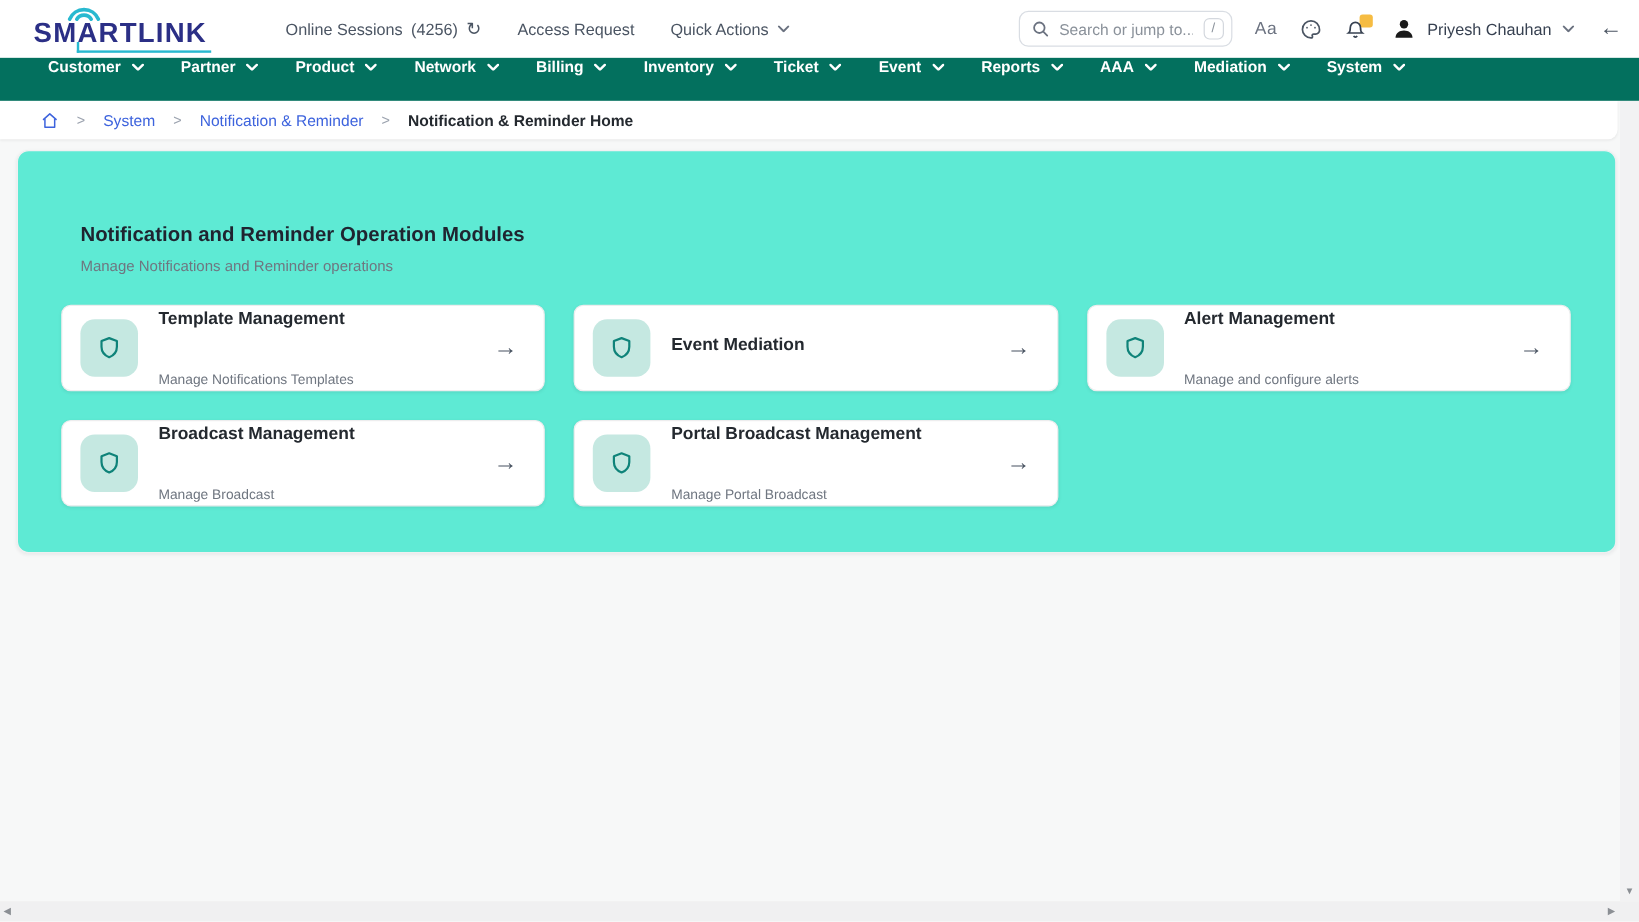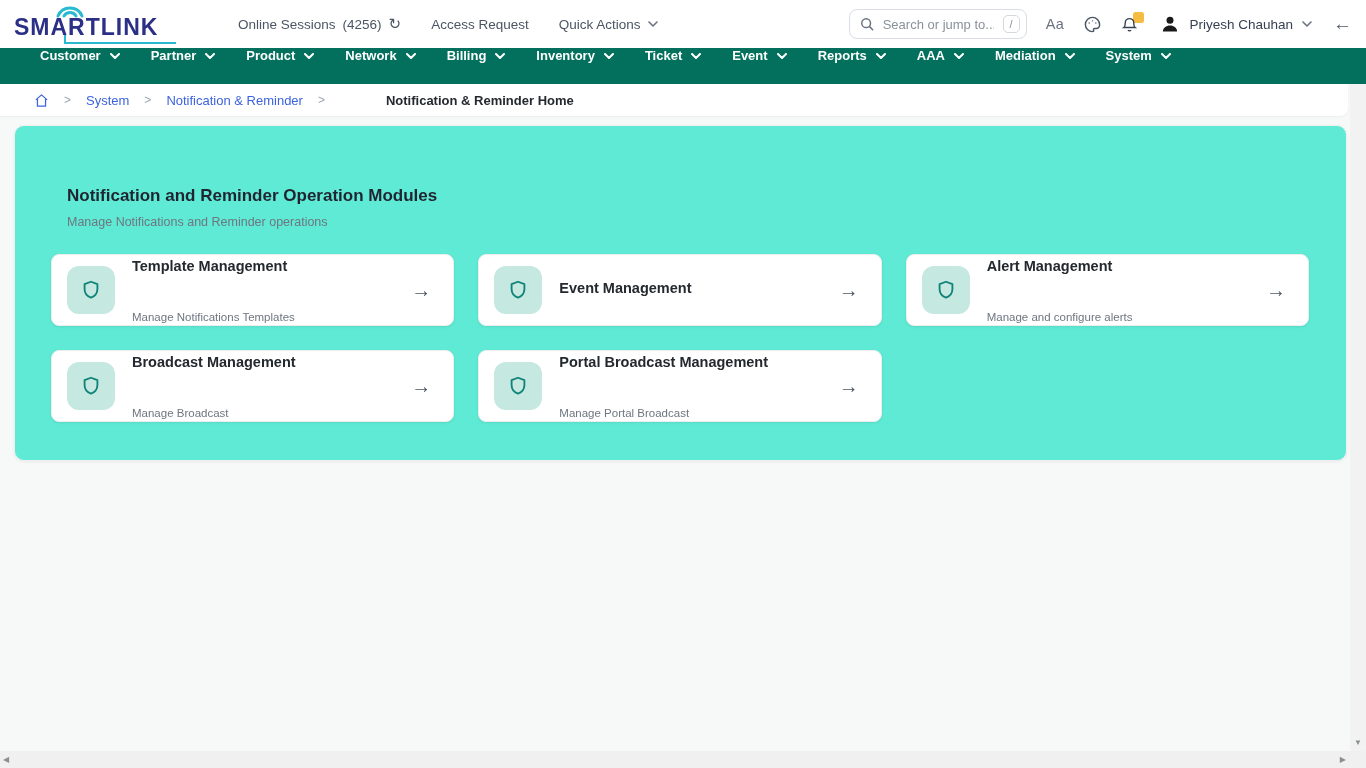--- a/index.html
+++ b/index.html
@@ -10,21 +10,21 @@
     background:#f7f8f8; font-family:"Liberation Sans", sans-serif; color:#24292f;
   }
 
   
   .header {
     height:48px; background:#ffffff; display:flex; align-items:center;
     padding:0 14px 0 12px; position:relative; z-index:3;
   }
   .logo { position:relative; width:168px; height:40px; cursor:pointer; flex:0 0 auto; }
   .logo-text {
-    position:absolute; left:2px; bottom:3px; font-size:23px; font-weight:800;
+    position:absolute; left:16px; bottom:3px; font-size:23px; font-weight:800;
     letter-spacing:1px; color:#2b2f86;
   }
   .logo-wifi { position:absolute; left:40px; top:-1px; }
   .logo-underline {
     position:absolute; left:52px; right:4px; bottom:0px; height:9px;
     border-left:2px solid #29b9d0; border-bottom:2px solid #29b9d0;
   }
   .hdr-left { display:flex; align-items:center; gap:30px; margin-left:58px; }
   .hdr-item { display:flex; align-items:center; gap:7px; font-size:13.5px; color:#4b5563; cursor:pointer; white-space:nowrap; }
   .refresh-glyph { font-size:15px; color:#4b5563; }
@@ -62,21 +62,21 @@
   .nav-item .chev { color:#ffffff; }
 
   
   .breadcrumb {
     height:32px; width:1348px; background:#ffffff; display:flex; align-items:center;
     padding-left:34px; gap:15px; border-bottom-right-radius:8px;
     box-shadow:0 1px 2px rgba(0,0,0,0.05); position:relative; z-index:1;
   }
   .bc-sep { color:#9ca3af; font-size:12px; }
   .bc-link { color:#3d63dd; font-size:13px; cursor:pointer; text-decoration:none; }
-  .bc-current { color:#24292f; font-size:13px; font-weight:600;margin-left:46px; }
+  .bc-current { color:#24292f; font-size:13px; font-weight:600; }
   .home-icon { display:flex; align-items:center; cursor:pointer; }
 
   
   .panel {
     margin:9px 19px 0 14px; width:1333px; height:336px; background:#5eead4;
     border:1px solid #f0f0f1; border-radius:10px;
     box-shadow:0 1px 3px rgba(16,24,40,0.06);
     padding:60px 37px 0 44px;
   }
   .panel-title { font-size:17px; font-weight:700; color:#1f2430; margin:0 0 9px; }
@@ -325,21 +325,21 @@
       <span class="card-arrow">→</span>
     </div>
 
     <div class="card">
       <span class="tile">
         <svg width="22" height="22" viewBox="0 0 24 24" fill="none" stroke="#0f8379" stroke-width="2" stroke-linejoin="round">
             <path d="M12 3l7 2.6v5.2c0 4.6-2.9 7.9-7 9.6-4.1-1.7-7-5-7-9.6V5.6L12 3z"></path>
           </svg>
       </span>
       <span class="card-text">
-        <div class="card-title">Event Management</div>
+        <div class="card-title">Event Mediation</div>
       </span>
       <span class="card-arrow">→</span>
     </div>
 
     <div class="card">
       <span class="tile">
         <svg width="22" height="22" viewBox="0 0 24 24" fill="none" stroke="#0f8379" stroke-width="2" stroke-linejoin="round">
             <path d="M12 3l7 2.6v5.2c0 4.6-2.9 7.9-7 9.6-4.1-1.7-7-5-7-9.6V5.6L12 3z"></path>
           </svg>
       </span>

